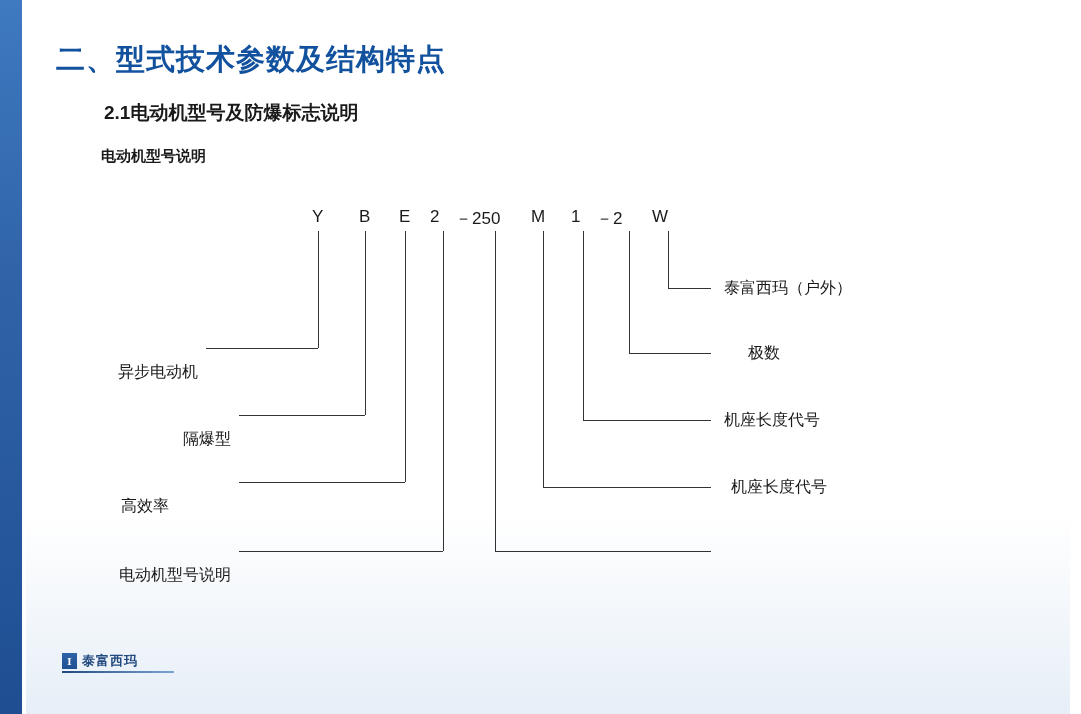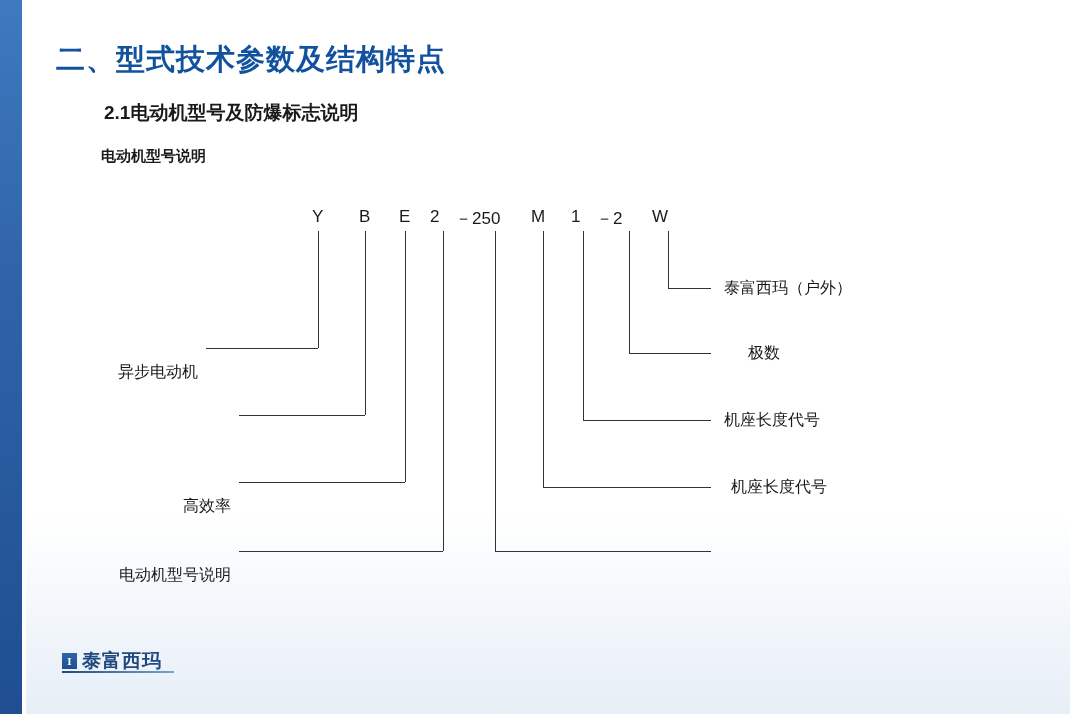--- a/index.html
+++ b/index.html
@@ -121,21 +121,21 @@
     background: linear-gradient(to bottom, #2f63a8, #1f4e92);
     color: #ffffff;
     font-size: 11px;
     font-weight: bold;
     line-height: 16px;
     text-align: center;
     font-family: "Liberation Serif", serif;
   }
   .footer-name {
     margin-left: 5px;
-    font-size: 19px;
+    font-size: 13px;
     font-weight: bold;
     color: #20497f;
     letter-spacing: 1px;
     white-space: nowrap;
   }
   .footer-underline {
     position: absolute;
     left: 62px;
     top: 671px;
     width: 112px;
@@ -186,21 +186,22 @@
   <div class="ln-v" style="left:583px; top:231px; height:189px;"></div>
   <div class="ln-h" style="left:583px; top:420px; width:128px;"></div>
 
   <div class="ln-v" style="left:629px; top:231px; height:122px;"></div>
   <div class="ln-h" style="left:629px; top:353px; width:82px;"></div>
 
   <div class="ln-v" style="left:668px; top:231px; height:57px;"></div>
   <div class="ln-h" style="left:668px; top:288px; width:43px;"></div>
 
   <div class="label-left" style="left:26px; top:338px; width:172px;">异步电动机</div>
-  <div class="label-left" style="left:59px; top:472px; width:172px;">高效率</div>
+  <div class="label-left" style="left:59px; top:405px; width:172px;">隔爆型</div>
+  <div class="label-left" style="left:59px; top:472px; width:172px;text-align:center;">高效率</div>
   <div class="label-left" style="left:59px; top:541px; width:172px;">电动机型号说明</div>
 
   <div class="label-right" style="left:724px; top:278px;">泰富西玛（户外）</div>
   <div class="label-right" style="left:724px; top:343px;margin-left:24px;">极数</div>
   <div class="label-right" style="left:724px; top:410px;">机座长度代号</div>
   <div class="label-right" style="left:724px; top:477px;margin-left:7px;">机座长度代号</div>
 
   <div class="footer-logo">
     <div class="footer-badge">I</div>
     <div class="footer-name">泰富西玛</div>

